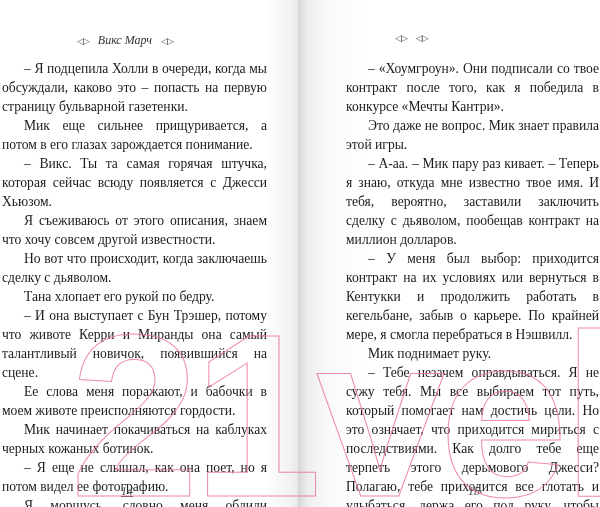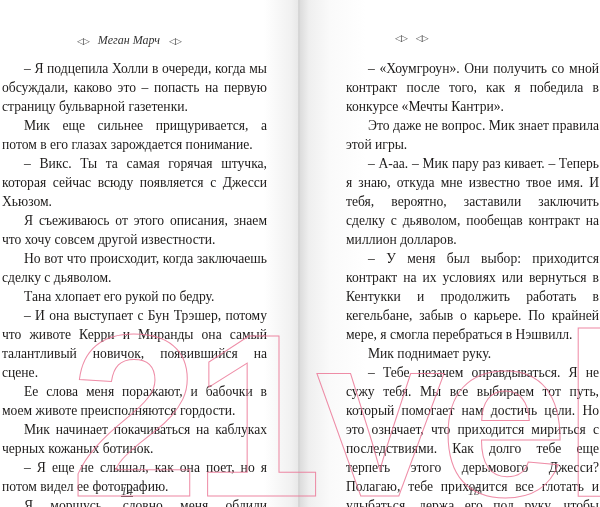--- a/index.html
+++ b/index.html
@@ -54,21 +54,21 @@
   }
 </style>
 </head>
 <body>
 
 <div class="spread">
 
   <div class="page page-left">
     <div class="running-head">
       <span class="orn">◁▷</span>
-      <span>Меган Марч</span>
+      <span>Викс Марч</span>
       <span class="orn">◁▷</span>
     </div>
     <div class="text">
       <p>– Я подцепила Холли в очереди, когда мы обсуждали, каково это – попасть на первую страницу бульварной газетенки.</p>
       <p>Мик еще сильнее прищуривается, а потом в его глазах зарождается понимание.</p>
       <p>– Викс. Ты та самая горячая штучка, которая сейчас всюду появляется с Джесси Хьюзом.</p>
       <p>Я съеживаюсь от этого описания, знаем что хочу совсем другой известности.</p>
       <p>Но вот что происходит, когда заключаешь сделку с дьяволом.</p>
       <p>Тана хлопает его рукой по бедру.</p>
       <p>– И она выступает с Бун Трэшер, потому что животе Керри и Миранды она самый талантливый новичок, появившийся на сцене.</p>
@@ -82,21 +82,21 @@
   </div>
 
   <div class="gutter"></div>
 
   <div class="page page-right">
     <div class="running-head">
       <span class="orn">◁▷</span>
       <span class="orn">◁▷</span>
     </div>
     <div class="text">
-      <p>– «Хоумгроун». Они получить со мной контракт после того, как я победила в конкурсе «Мечты Кантри».</p>
+      <p>– «Хоумгроун». Они подписали со твое контракт после того, как я победила в конкурсе «Мечты Кантри».</p>
       <p>Это даже не вопрос. Мик знает правила этой игры.</p>
       <p>– А-аа. – Мик пару раз кивает. – Теперь я знаю, откуда мне известно твое имя. И тебя, вероятно, заставили заключить сделку с дьяволом, пообещав контракт на миллион долларов.</p>
       <p>– У меня был выбор: приходится контракт на их условиях или вернуться в Кентукки и продолжить работать в кегельбане, забыв о карьере. По крайней мере, я смогла перебраться в Нэшвилл.</p>
       <p>Мик поднимает руку.</p>
       <p>– Тебе незачем оправдываться. Я не сужу тебя. Мы все выбираем тот путь, который помогает нам достичь цели. Но это означает, что приходится мириться с последствиями. Как долго тебе еще терпеть этого дерьмового Джесси? Полагаю, тебе приходится все глотать и улыбаться, держа его под руку, чтобы спасти его имидж и получить хорошие статьи. Кроме того, мы все знаем, что уже несколько лет его репутация катится под гору.</p>
 
     </div>
     <div class="folio">15</div>
   </div>
 

